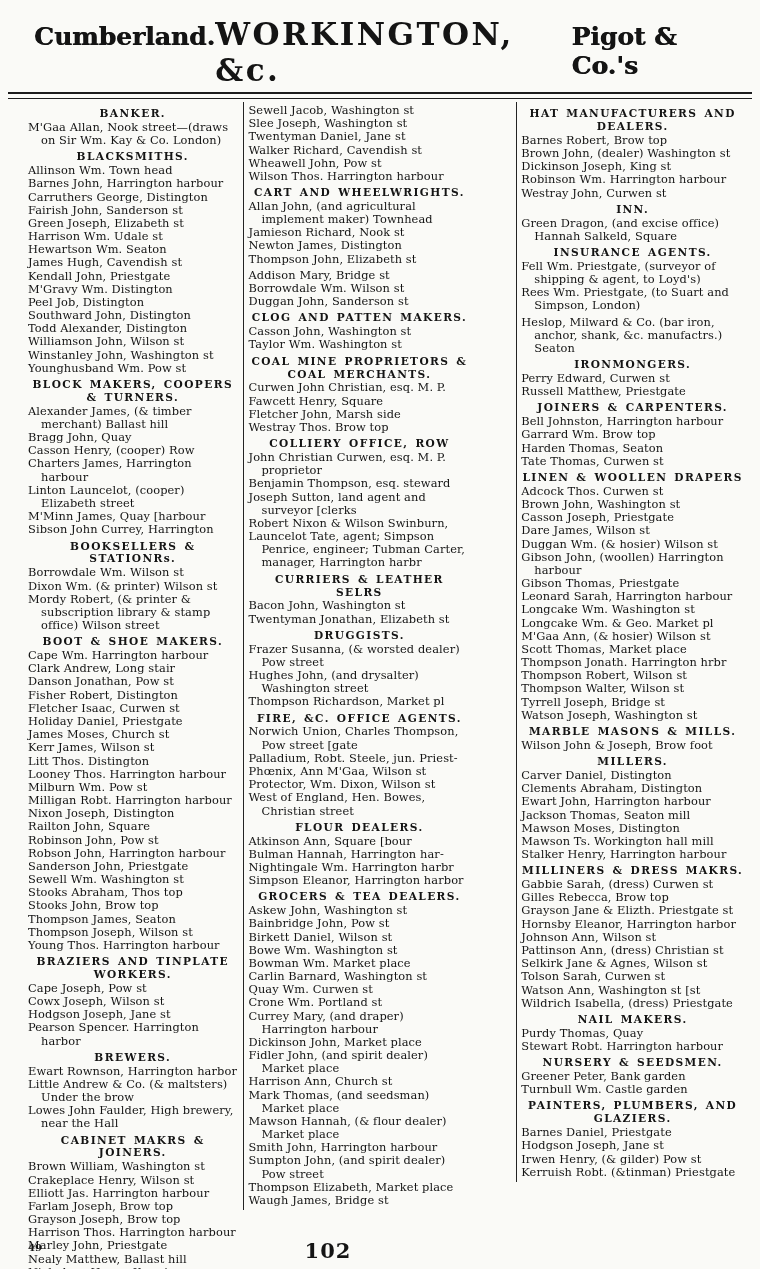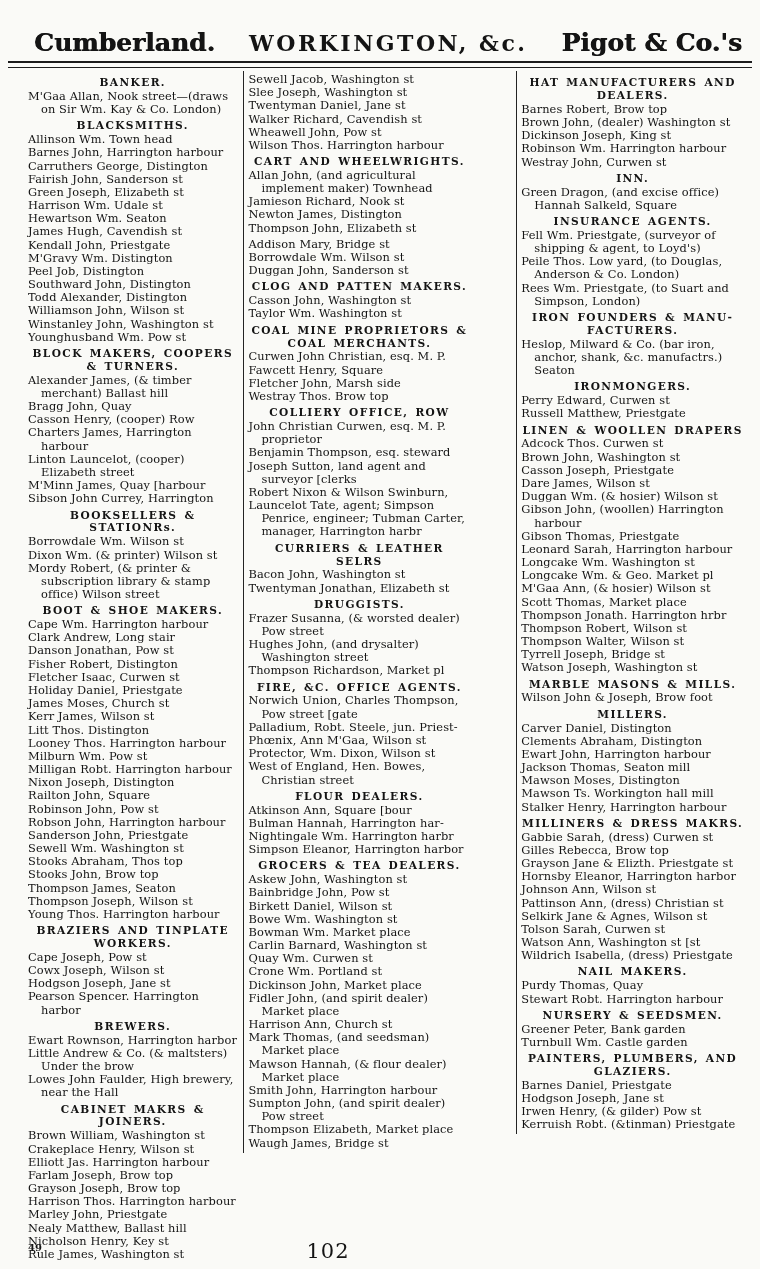--- a/index.html
+++ b/index.html
@@ -15,33 +15,33 @@
     background: #fafaf7;
     color: #141414;
     overflow: hidden;
     box-sizing: border-box;
   }
   
   .running-head {
     display: flex;
     justify-content: space-between;
     align-items: baseline;
-    padding: 28px 18px 2px 34px;
+    padding: 16px 18px 2px 34px;
   }
   .blackletter {
     font-family: "DejaVu Serif", serif;
     font-weight: bold;
     font-size: 25px;
     letter-spacing: 0px;
     text-shadow: 0.6px 0 0 #141414;
   }
   .head-center {
     font-family: "DejaVu Serif", serif;
     font-weight: bold;
-    font-size: 22px;
+    font-size: 31px;
     letter-spacing: 2.5px;
   }
   .head-rule {
     height: 4px;
     margin: 2px 8px 0 8px;
     border-top: 2.5px solid #1c1c1c;
     border-bottom: 1.5px solid #1c1c1c;
   }
   
   .columns {
@@ -74,21 +74,21 @@
     text-indent: -13px;
     letter-spacing: 0.1px;
   }
   
   .page-number {
     position: absolute;
     bottom: 6px;
     left: 16px;
     right: 120px;
     text-align: center;
-    font-weight: normal;
+    font-weight: bold;
     font-size: 21px;
     letter-spacing: 1px;
   }
   .signature-mark {
     position: absolute;
     bottom: 16px;
     left: 28px;
     font-weight: bold;
     font-size: 10px;
   }
@@ -269,20 +269,21 @@
         <div class="section">
           <div class="heading">GROCERS &amp; TEA DEALERS.</div>
           <div class="entry">Askew John, Washington st</div>
           <div class="entry">Bainbridge John, Pow st</div>
           <div class="entry">Birkett Daniel, Wilson st</div>
           <div class="entry">Bowe Wm. Washington st</div>
           <div class="entry">Bowman Wm. Market place</div>
           <div class="entry">Carlin Barnard, Washington st</div>
           <div class="entry">Quay Wm. Curwen st</div>
           <div class="entry">Crone Wm. Portland st</div>
+          <div class="entry">Currey Mary, (and draper) Harrington harbour</div>
           <div class="entry">Dickinson John, Market place</div>
           <div class="entry">Fidler John, (and spirit dealer) Market place</div>
           <div class="entry">Harrison Ann, Church st</div>
           <div class="entry">Mark Thomas, (and seedsman) Market place</div>
           <div class="entry">Mawson Hannah, (&amp; flour dealer) Market place</div>
           <div class="entry">Smith John, Harrington harbour</div>
           <div class="entry">Sumpton John, (and spirit dealer) Pow street</div>
           <div class="entry">Thompson Elizabeth, Market place</div>
           <div class="entry">Waugh James, Bridge st</div>
         </div>
@@ -296,31 +297,36 @@
           <div class="entry">Robinson Wm. Harrington harbour</div>
           <div class="entry">Westray John, Curwen st</div>
         </div>
         <div class="section">
           <div class="heading">INN.</div>
           <div class="entry">Green Dragon, (and excise office) Hannah Salkeld, Square</div>
         </div>
         <div class="section">
           <div class="heading">INSURANCE AGENTS.</div>
           <div class="entry">Fell Wm. Priestgate, (surveyor of shipping &amp; agent, to Loyd's)</div>
-          <div class="entry">Peile Thos. Low yard, (to Douglas, Anderson &amp; Co. London)</div>
           <div class="entry">Rees Wm. Priestgate, (to Suart and Simpson, London)</div>
         </div>
         <div class="section">
-          <div class="heading">IRON FOUNDERS &amp; MANU- FACTURERS.</div>
           <div class="entry">Heslop, Milward &amp; Co. (bar iron, anchor, shank, &amp;c. manufactrs.) Seaton</div>
         </div>
         <div class="section">
           <div class="heading">IRONMONGERS.</div>
           <div class="entry">Perry Edward, Curwen st</div>
           <div class="entry">Russell Matthew, Priestgate</div>
+        </div>
+        <div class="section">
+          <div class="heading">JOINERS &amp; CARPENTERS.</div>
+          <div class="entry">Bell Johnston, Harrington harbour</div>
+          <div class="entry">Garrard Wm. Brow top</div>
+          <div class="entry">Harden Thomas, Seaton</div>
+          <div class="entry">Tate Thomas, Curwen st</div>
         </div>
         <div class="section">
           <div class="heading">LINEN &amp; WOOLLEN DRAPERS</div>
           <div class="entry">Adcock Thos. Curwen st</div>
           <div class="entry">Brown John, Washington st</div>
           <div class="entry">Casson Joseph, Priestgate</div>
           <div class="entry">Dare James, Wilson st</div>
           <div class="entry">Duggan Wm. (&amp; hosier) Wilson st</div>
           <div class="entry">Gibson John, (woollen) Harrington harbour</div>
           <div class="entry">Gibson Thomas, Priestgate</div>

